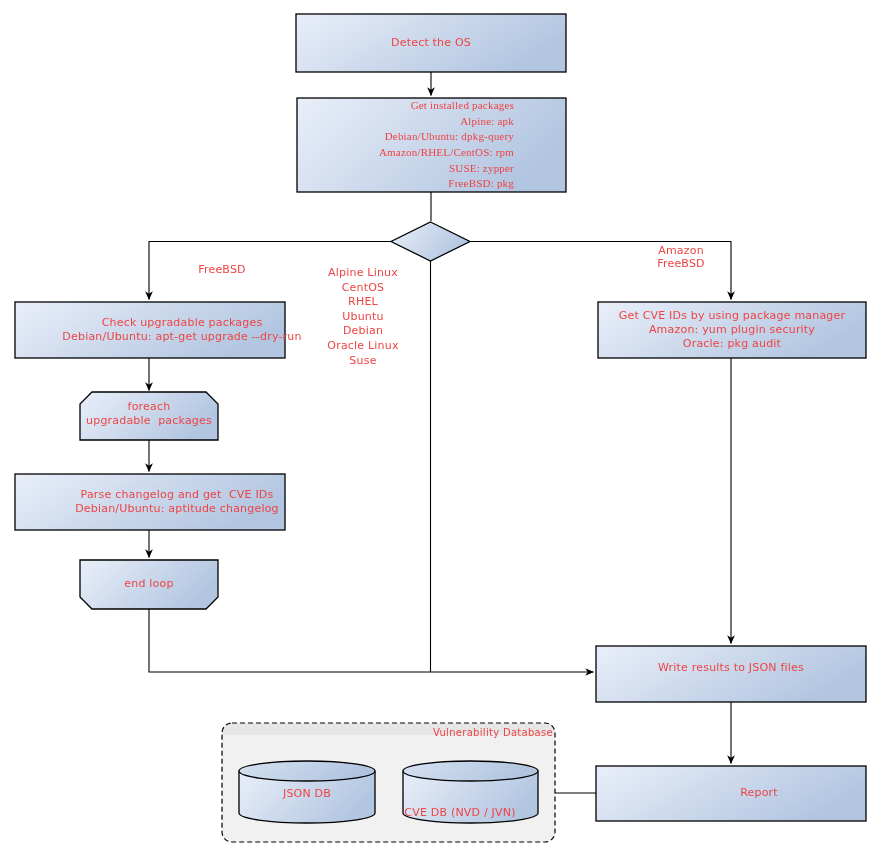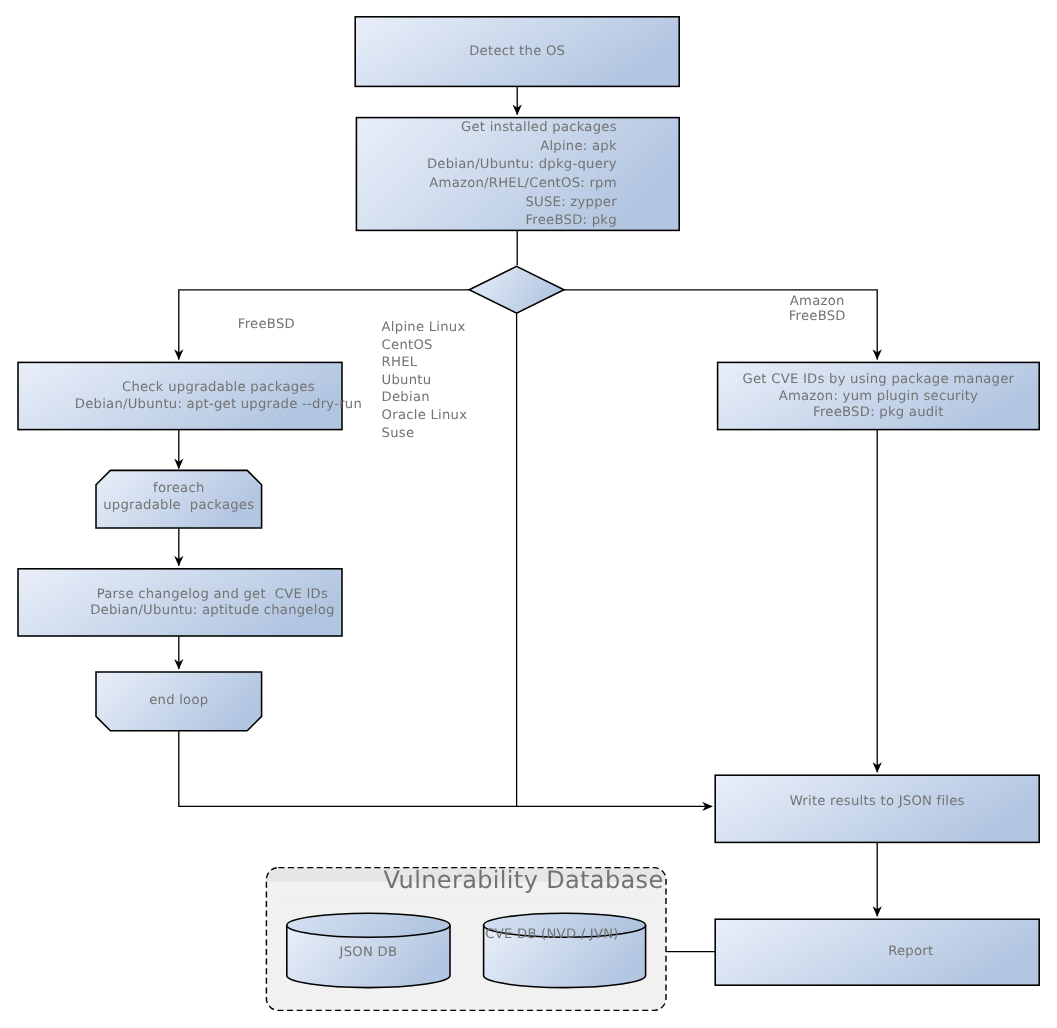--- a/index.html
+++ b/index.html
@@ -1,46 +1,46 @@
 <!DOCTYPE html>
 <html><head>
 <meta charset="utf-8">
 <style>
   html,body{margin:0;padding:0;background:#fff;}
   #canvas{
     position:relative;width:881px;height:857px;background:#ffffff;
-    font-family:"DejaVu Sans","Liberation Sans",sans-serif;color:#737373;
+    font-family:"DejaVu Sans","Liberation Sans",sans-serif;color:#ef4444;
     overflow:hidden;
   }
   #wires{position:absolute;left:0;top:0;width:881px;height:857px;}
   .lbl{
     position:absolute;display:flex;align-items:center;justify-content:center;
     text-align:center;font-size:11px;line-height:14.5px;white-space:pre-wrap;
     letter-spacing:0.2px;pointer-events:none;
   }
-  .lbl.right{justify-content:flex-end;text-align:right;}
-  .lbl.block-right{display:block;text-align:left;}
+  .lbl.right{justify-content:flex-end;text-align:right;font-family:Liberation Serif, serif;}
+  .lbl.block-right{display:block;text-align:center;}
   
   .t-detect   {left:296px;top:14px;width:270px;height:58px;}
   .t-getpkg   {left:297px;top:98px;width:217px;height:94px;line-height:15.6px;}
   .t-check    {left:15px;top:302px;width:270px;height:56px;margin-left:32px;}
   .t-foreach  {left:80px;top:392px;width:138px;height:44px;}
   .t-parse    {left:15px;top:474px;width:324px;height:56px;}
   .t-endloop  {left:80px;top:560px;width:138px;height:49px;}
   .t-getcve   {left:598px;top:302px;width:268px;height:56px;line-height:14px;}
   .t-write    {left:596px;top:646px;width:270px;height:44px;}
   .t-report   {left:624px;top:766px;width:270px;height:55px;}
   .t-oval     {left:239px;top:773px;width:136px;height:42px;}
-  .t-cvedb    {left:403px;top:758px;width:114px;height:42px;}
+  .t-cvedb    {left:403px;top:792px;width:114px;height:42px;}
   
   .t-raspbian {left:180px;top:262px;width:84px;height:16px;}
   .t-oslist   {left:318px;top:266px;width:90px;line-height:14.6px;}
   .t-amzfbsd  {left:640px;top:245px;width:82px;line-height:12.8px;display:block;}
   .t-vdbtitle {left:302px;top:726px;width:251px;display:block;text-align:right;
-               font-size:20px;letter-spacing:0.3px;}
+               font-size:10px;letter-spacing:0.3px;}
 </style>
 </head>
 <body>
 
 <div id="canvas">
 
   <svg id="wires" width="881" height="857" viewBox="0 0 881 857">
     <defs>
       <linearGradient id="gradBox" x1="0" y1="0" x2="1" y2="0.35">
         <stop offset="0" stop-color="#e9eff9"></stop>
@@ -114,21 +114,21 @@
 FreeBSD: pkg</div>
   <div class="lbl t-check">Check upgradable packages
 Debian/Ubuntu: apt-get upgrade --dry-run</div>
   <div class="lbl t-foreach">foreach
 upgradable  packages</div>
   <div class="lbl t-parse">Parse changelog and get  CVE IDs
 Debian/Ubuntu: aptitude changelog</div>
   <div class="lbl t-endloop">end loop</div>
   <div class="lbl t-getcve">Get CVE IDs by using package manager
 Amazon: yum plugin security
-FreeBSD: pkg audit</div>
+Oracle: pkg audit</div>
   <div class="lbl t-write">Write results to JSON files</div>
   <div class="lbl t-report">Report</div>
 
   <div class="lbl t-raspbian">FreeBSD</div>
   <div class="lbl t-oslist block-right">Alpine Linux
 CentOS
 RHEL
 Ubuntu
 Debian
 Oracle Linux

